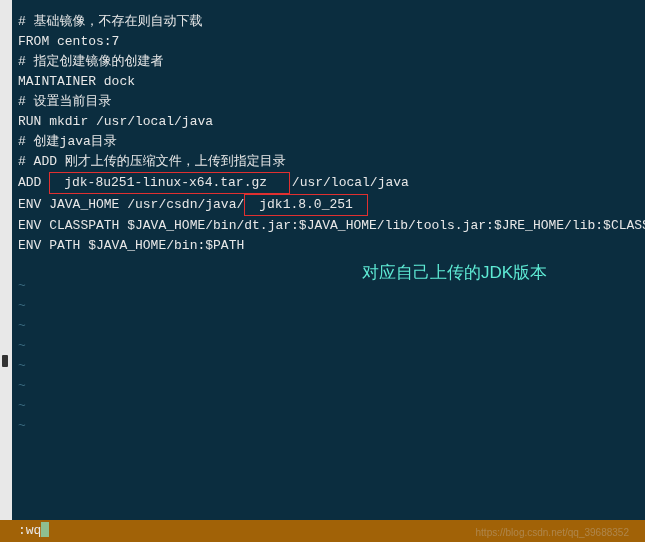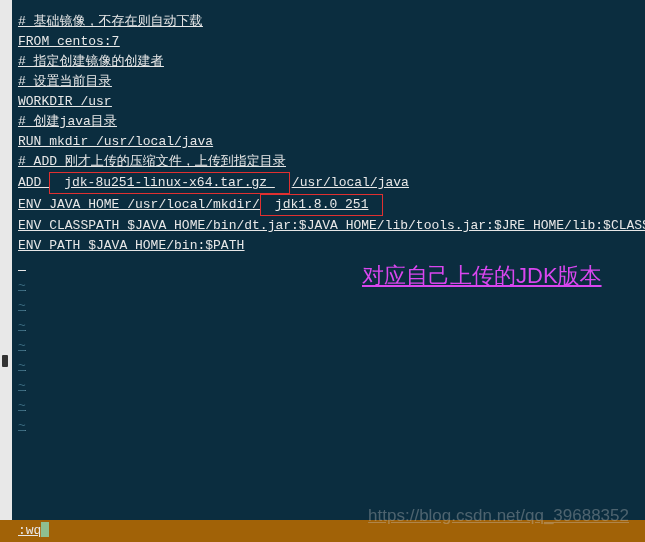--- a/index.html
+++ b/index.html
@@ -1,19 +1,18 @@
 <!DOCTYPE html>
 <html><head>
   <meta charset="utf-8">
   <style>
     * {
       margin: 0;
       padding: 0;
       box-sizing: border-box;
-      text-decoration: underline;
     }
     body {
       width: 645px;
       height: 542px;
       background: #0b2d3f;
       font-family: 'Courier New', Consolas, monospace;
       font-size: 13px;
       color: #e8e8e8;
       position: relative;
       overflow: hidden;
@@ -34,23 +33,23 @@
       line-height: 20px;
     }
     .red-box {
       border: 1px solid #e03030;
       padding: 0 14px;
       display: inline-block;
       margin-right: 2px;
     }
     .annotation {
       position: absolute;
-      color: #d946ef;
+      color: #5eead4;
       font-family: 'Microsoft YaHei', 'SimHei', sans-serif;
-      font-size: 22px;
+      font-size: 17px;
       left: 362px;
       top: 261px;
       font-weight: 400;
     }
     .status-bar {
       position: absolute;
       bottom: 0;
       left: 0;
       right: 0;
       height: 22px;
@@ -61,25 +60,25 @@
     .cursor-block {
       display: inline-block;
       width: 8px;
       height: 15px;
       background: #8fbf8f;
       vertical-align: middle;
       margin-top: -2px;
     }
     .watermark {
       position: absolute;
-      bottom: 16px;
+      bottom: 4px;
       right: 16px;
       color: rgba(200, 200, 200, 0.35);
       font-family: Arial, sans-serif;
-      font-size: 17px;
+      font-size: 10px;
     }
     .left-margin {
       position: absolute;
       left: 0;
       top: 0;
       bottom: 0;
       width: 12px;
       background: #e8e8e8;
     }
     .left-margin::after {
@@ -95,27 +94,27 @@
   </style>
 </head>
 <body>
 
 <div class="left-margin"></div>
 
 <div class="editor-area">
   <div class="line"># 基础镜像，不存在则自动下载</div>
   <div class="line">FROM centos:7</div>
   <div class="line"># 指定创建镜像的创建者</div>
+  <div class="line">MAINTAINER dock</div>
   <div class="line"># 设置当前目录</div>
-  <div class="line">WORKDIR /usr</div>
+  <div class="line">RUN mkdir /usr/local/java</div>
   <div class="line"># 创建java目录</div>
-  <div class="line">RUN mkdir /usr/local/java</div>
   <div class="line"># ADD 刚才上传的压缩文件，上传到指定目录</div>
   <div class="line"><span>ADD </span><span class="red-box">jdk-8u251-linux-x64.tar.gz </span><span>/usr/local/java</span></div>
-  <div class="line"><span>ENV JAVA_HOME /usr/local/mkdir/</span><span class="red-box">jdk1.8.0_251</span></div>
+  <div class="line"><span>ENV JAVA_HOME /usr/csdn/java/</span><span class="red-box">jdk1.8.0_251</span></div>
   <div class="line">ENV CLASSPATH $JAVA_HOME/bin/dt.jar:$JAVA_HOME/lib/tools.jar:$JRE_HOME/lib:$CLASSPATH</div>
   <div class="line">ENV PATH $JAVA_HOME/bin:$PATH</div>
   <div class="line">&nbsp;</div>
   <div class="tilde">~</div>
   <div class="tilde">~</div>
   <div class="tilde">~</div>
   <div class="tilde">~</div>
   <div class="tilde">~</div>
   <div class="tilde">~</div>
   <div class="tilde">~</div>

